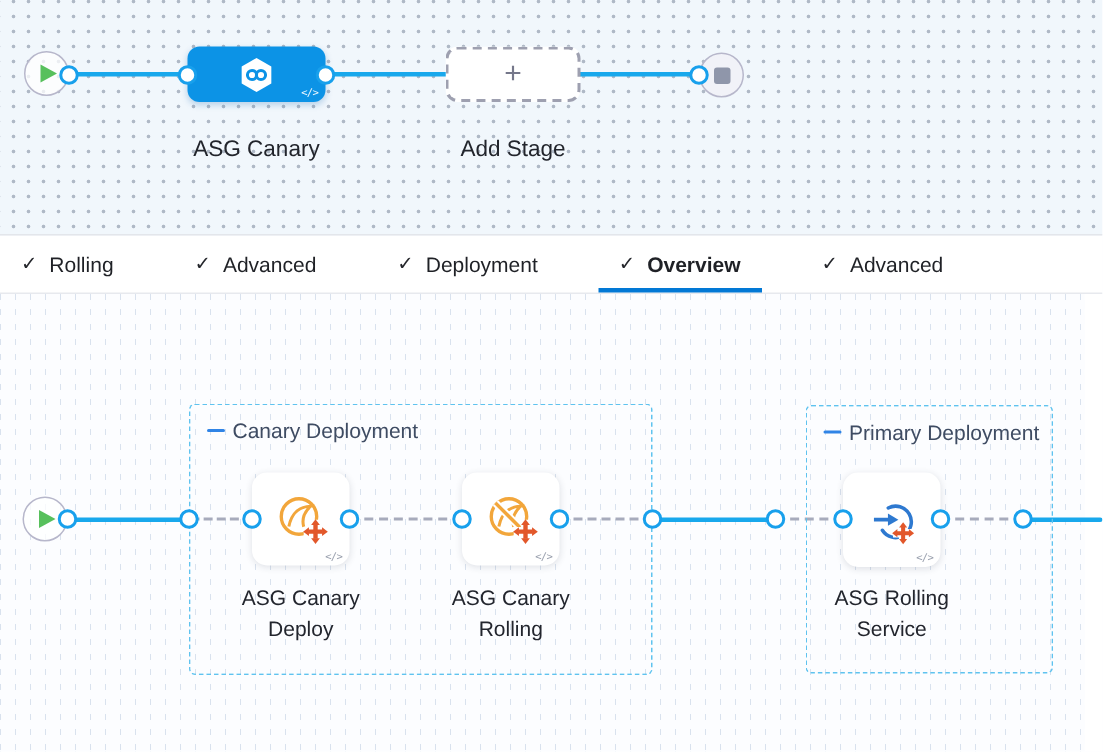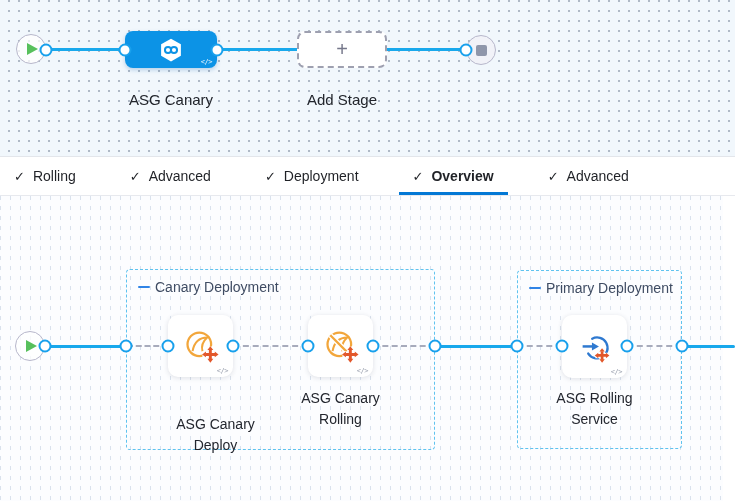--- a/index.html
+++ b/index.html
@@ -173,21 +173,21 @@
   </div>
   <div class="port" style="left:45px;top:150px;"></div>
 
   <div class="group-box" style="left:126px;top:73px;width:309px;height:181px;">
     <div class="group-title">
       <span class="dash"></span>
       <span>Canary Deployment</span>
     </div>
   </div>
 
-  <div class="group-box" style="left:517px;top:74px;width:165px;height:179px;">
+  <div class="group-box" style="left:537px;top:74px;width:165px;height:179px;">
     <div class="group-title">
       <span class="dash"></span>
       <span>Primary Deployment</span>
     </div>
   </div>
 
   <div class="step-card" style="left:168px;top:119px;">
     <svg width="36" height="36" viewBox="0 0 32 32">
       <circle cx="14.5" cy="14.5" r="10.5" fill="none" stroke="#F2A63B" stroke-width="2"></circle>
       <path d="M8.5 20.5 C 10 12.5, 15 8.5, 21.5 8.4 C 17.5 12, 16.2 16.5, 17.3 20.6" fill="none" stroke="#F2A63B" stroke-width="1.8"></path>
@@ -195,21 +195,21 @@
       <path d="M24.3 19.3 v8.4 M20.1 23.5 h8.4" stroke="#E2572A" stroke-width="2.6" fill="none"></path>
       <path d="M24.3 16.2 l2.6 3.4 h-5.2 z" fill="#E2572A"></path>
       <path d="M24.3 30.8 l2.6 -3.4 h-5.2 z" fill="#E2572A"></path>
       <path d="M17 23.5 l3.4 -2.6 v5.2 z" fill="#E2572A"></path>
       <path d="M31.6 23.5 l-3.4 -2.6 v5.2 z" fill="#E2572A"></path>
     </svg>
     <span class="code-badge">&lt;/&gt;</span>
   </div>
   <div class="port" style="left:168px;top:150px;"></div>
   <div class="port" style="left:233px;top:150px;"></div>
-  <div class="step-label" style="left:158px;top:192px;margin-top:26px;">ASG Canary Deploy</div>
+  <div class="step-label" style="left:143px;top:192px;">ASG Canary Deploy</div>
 
   <div class="step-card" style="left:308px;top:119px;">
     <svg width="36" height="36" viewBox="0 0 32 32">
       <circle cx="14.5" cy="14.5" r="10.5" fill="none" stroke="#F2A63B" stroke-width="2"></circle>
       <path d="M8.5 20.5 C 10 12.5, 15 8.5, 21.5 8.4 C 17.5 12, 16.2 16.5, 17.3 20.6" fill="none" stroke="#F2A63B" stroke-width="1.8"></path>
       <path d="M6.5 6.5 L23 23" stroke="#FFFFFF" stroke-width="4.5" fill="none"></path>
       <path d="M6.5 6.5 L23 23" stroke="#F2A63B" stroke-width="2" fill="none"></path>
       <path d="M24.3 16.5 v14 M17.3 23.5 h14" stroke="#FFFFFF" stroke-width="5.5" fill="none"></path>
       <path d="M24.3 19.3 v8.4 M20.1 23.5 h8.4" stroke="#E2572A" stroke-width="2.6" fill="none"></path>
       <path d="M24.3 16.2 l2.6 3.4 h-5.2 z" fill="#E2572A"></path>

